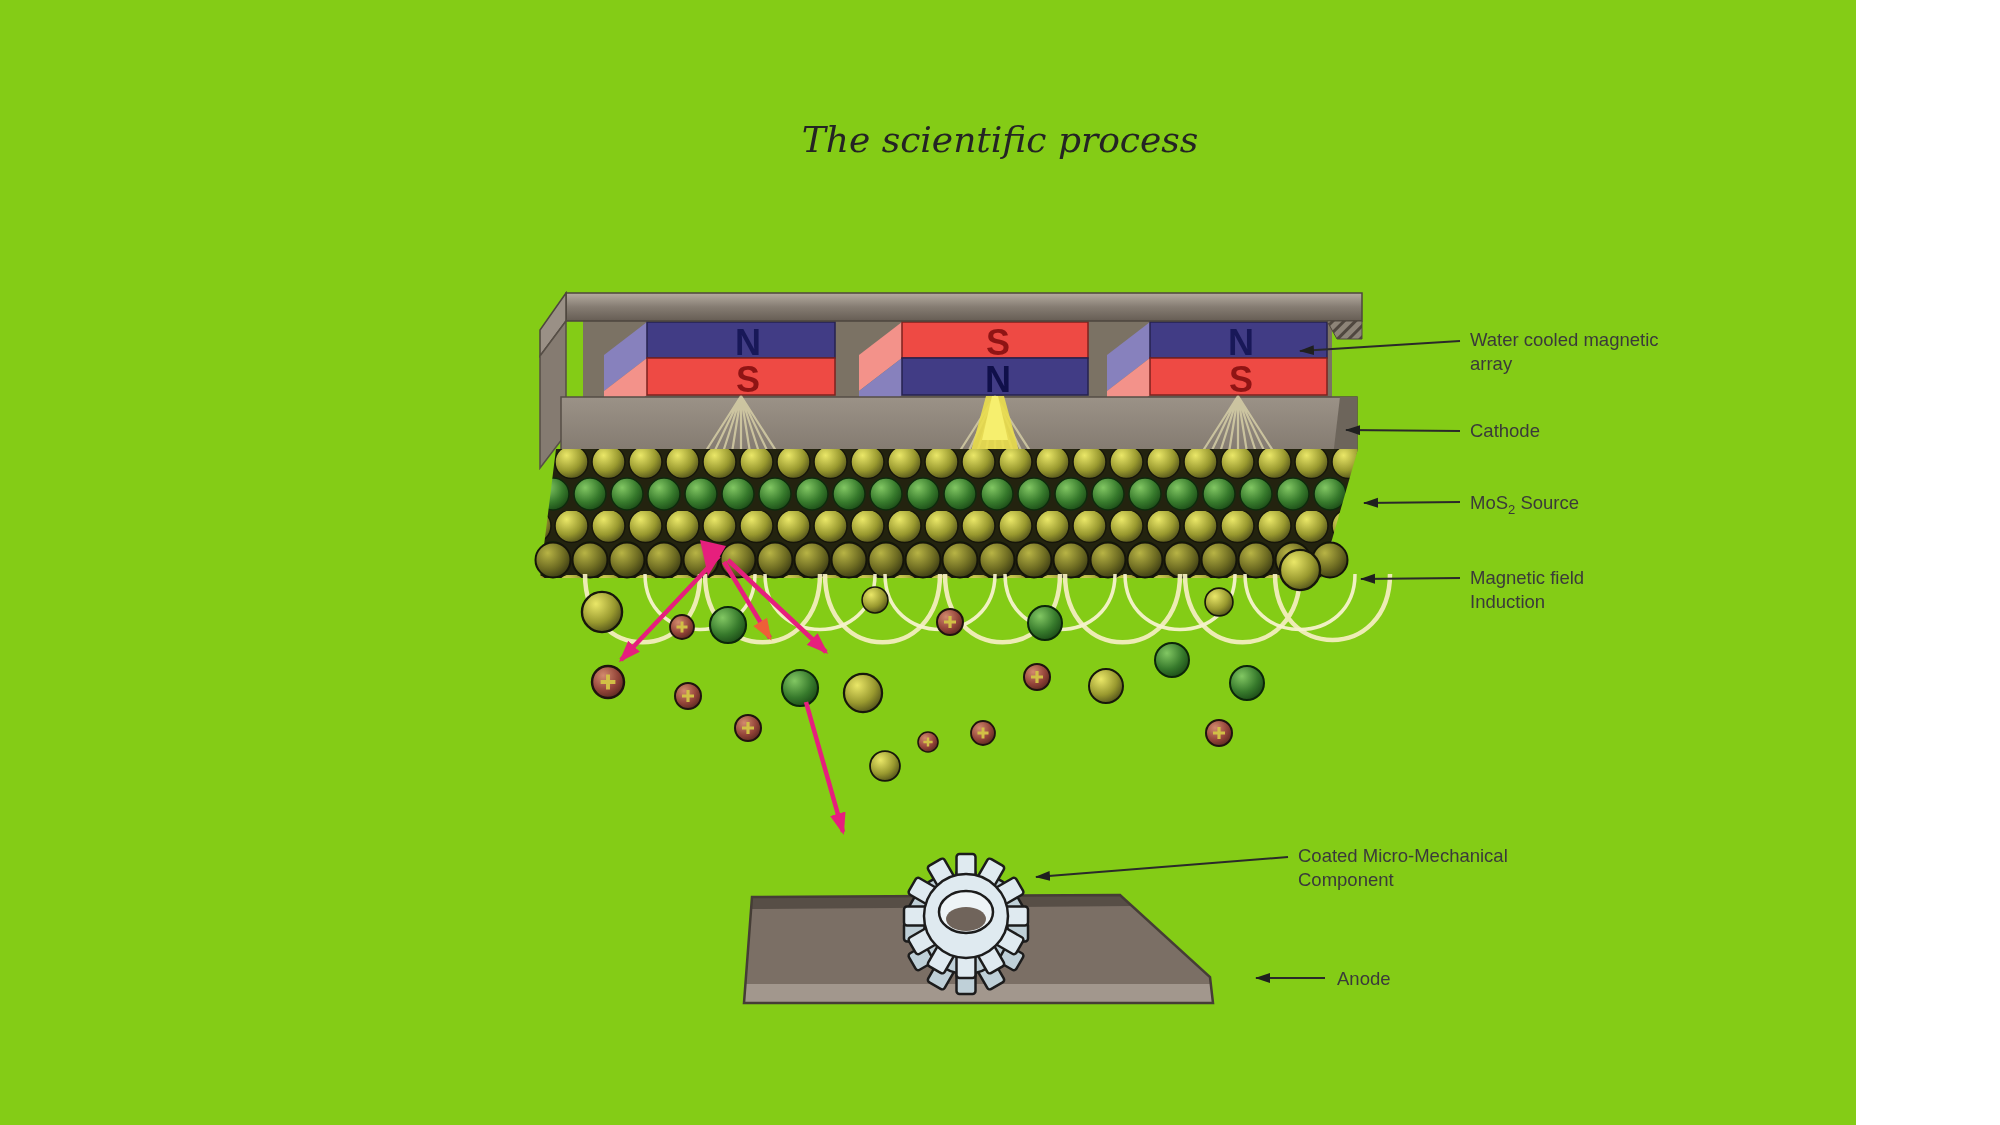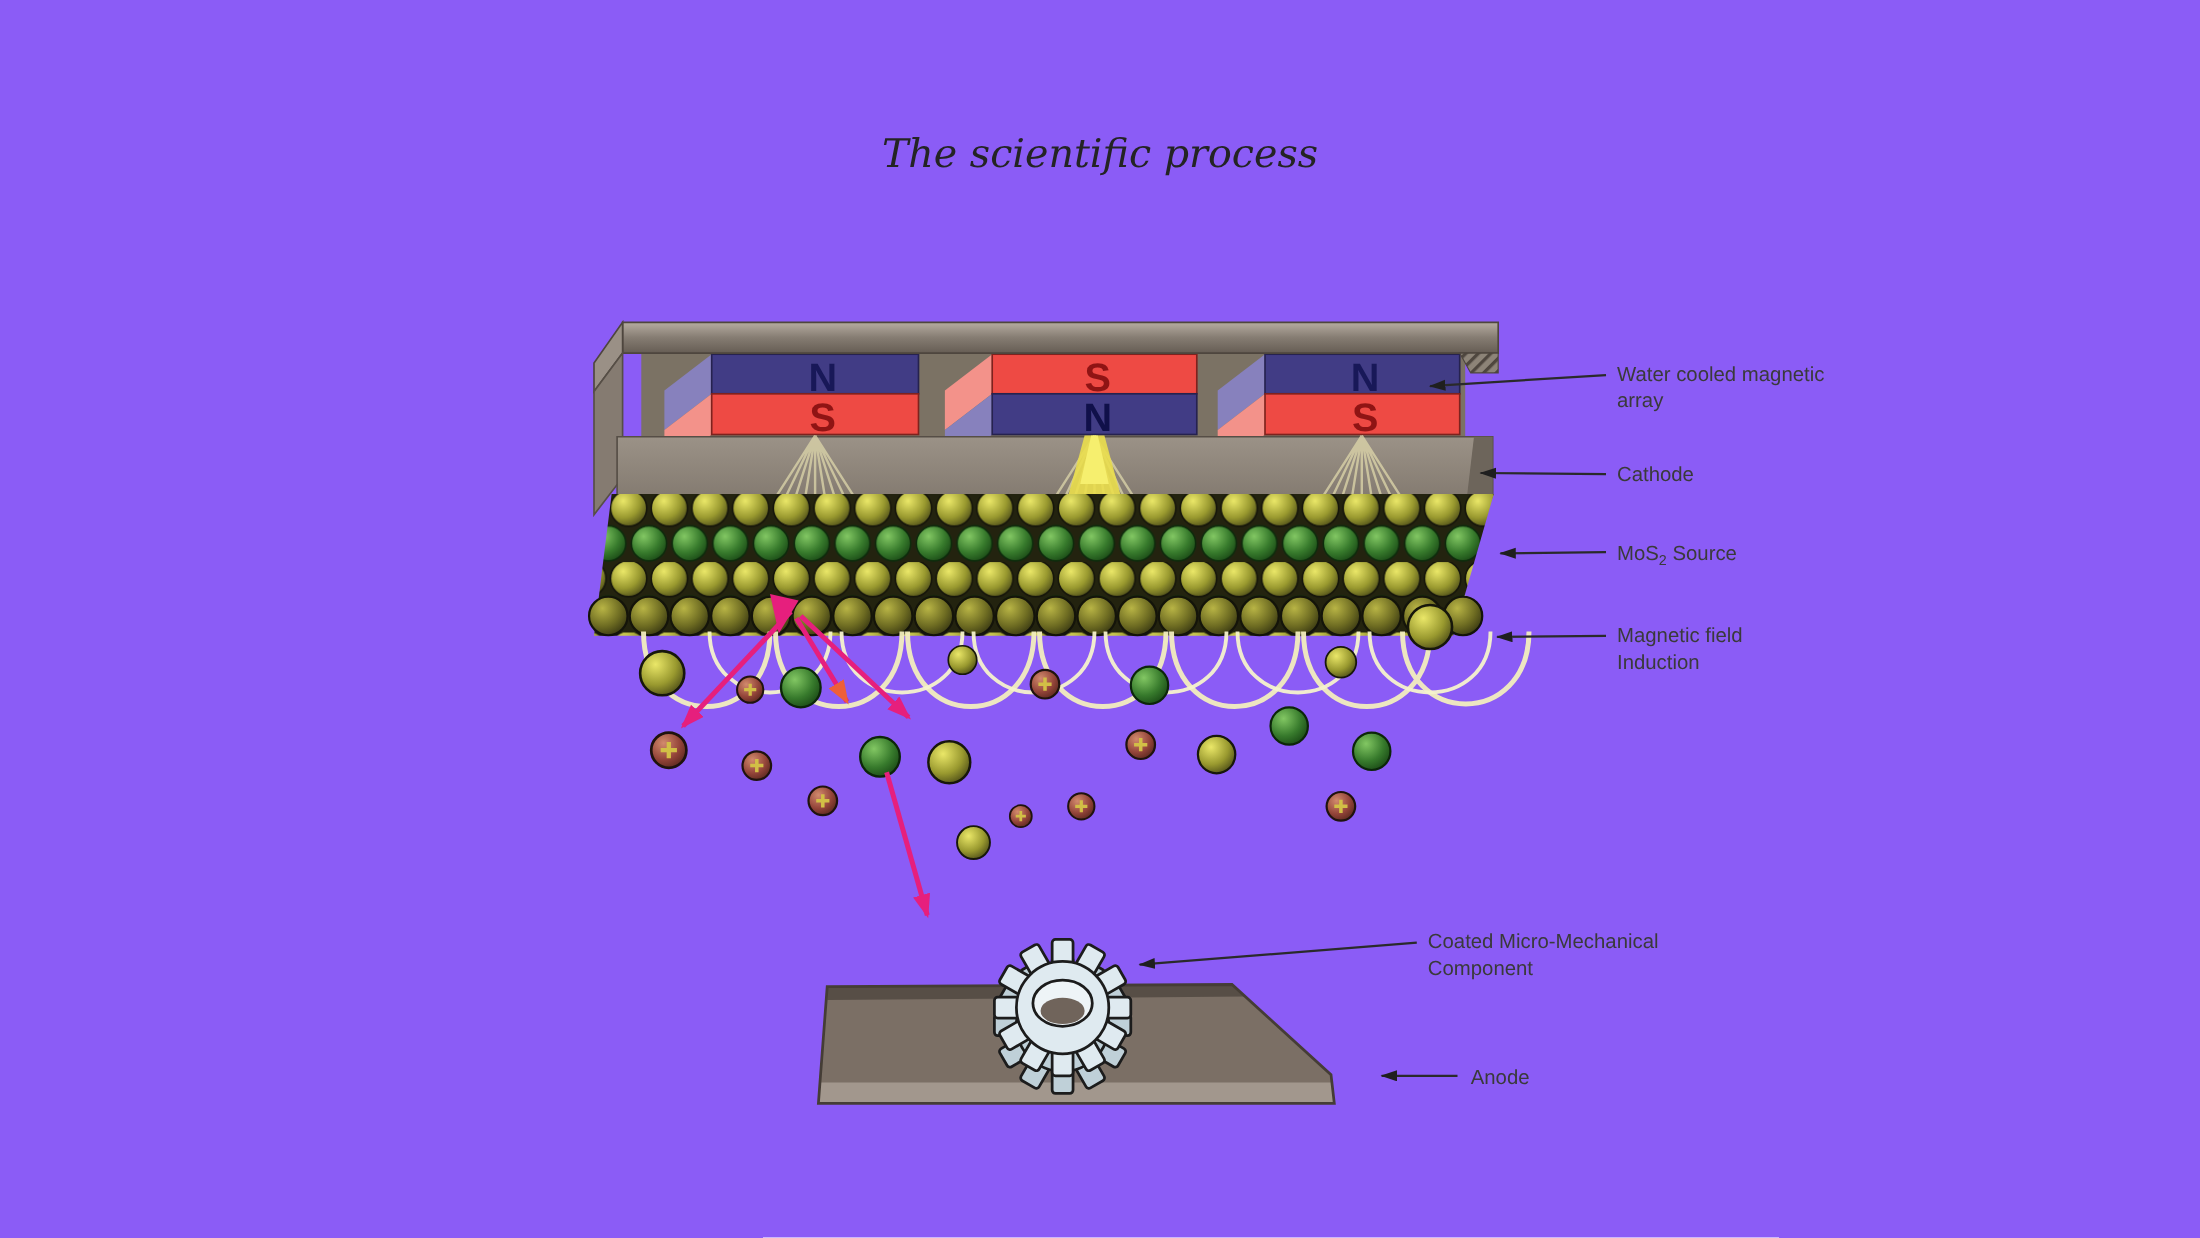--- a/index.html
+++ b/index.html
@@ -1,16 +1,16 @@
 <!DOCTYPE html>
 <html><head>
 <meta charset="utf-8">
 <style>
   html,body{margin:0;padding:0;background:#ffffff;}
-  .page{width:2000px;height:1125px;position:relative;background:#8b5cf6;overflow:hidden;}
+  .page{width:1856px;height:1125px;position:relative;background:#84cc16;overflow:hidden;}
   svg{display:block;}
   .lbl{font-family:"Liberation Sans",sans-serif;font-size:18.5px;fill:#3a3a3a;}
   .maglet{font-family:"Liberation Sans",sans-serif;font-weight:bold;font-size:36px;}
   .ttl{font-family:"DejaVu Serif",serif;font-style:italic;font-size:36px;fill:#242424;}
 </style>
 </head>
 <body>
 
 <div class="page">
 <svg width="2000" height="1125" viewBox="0 0 2000 1125">

